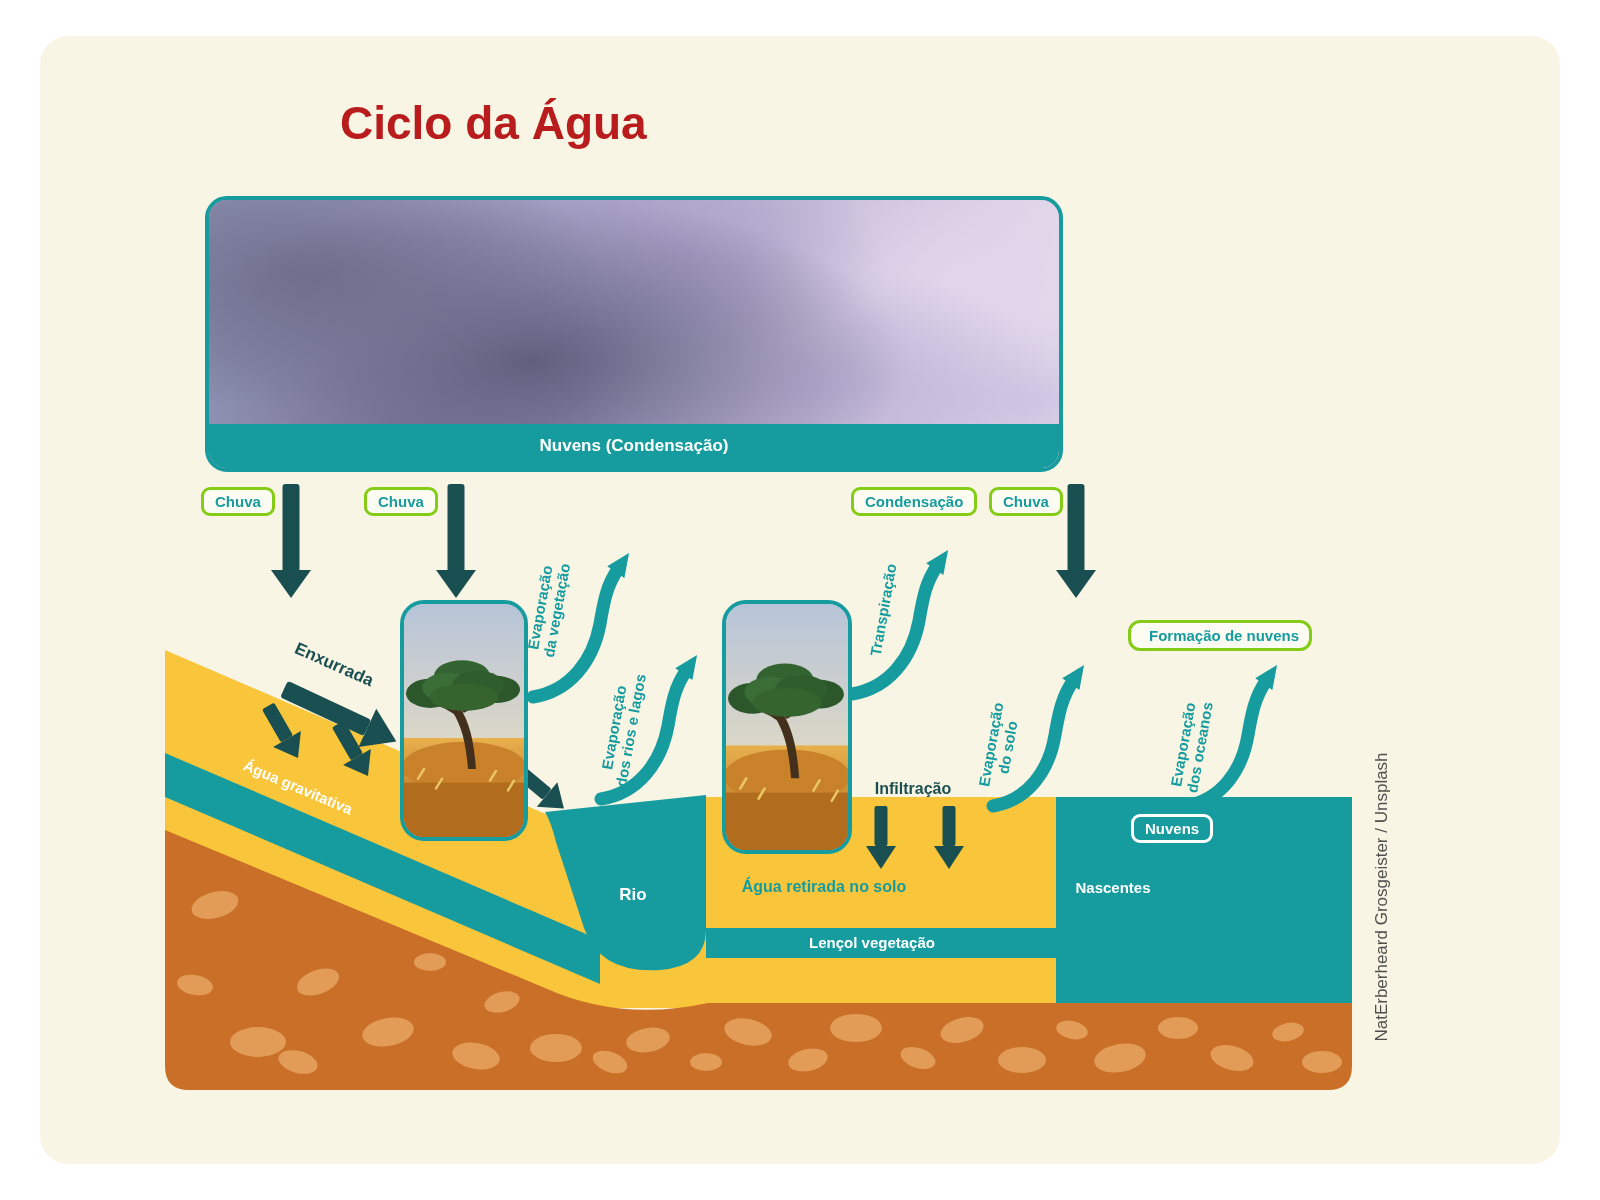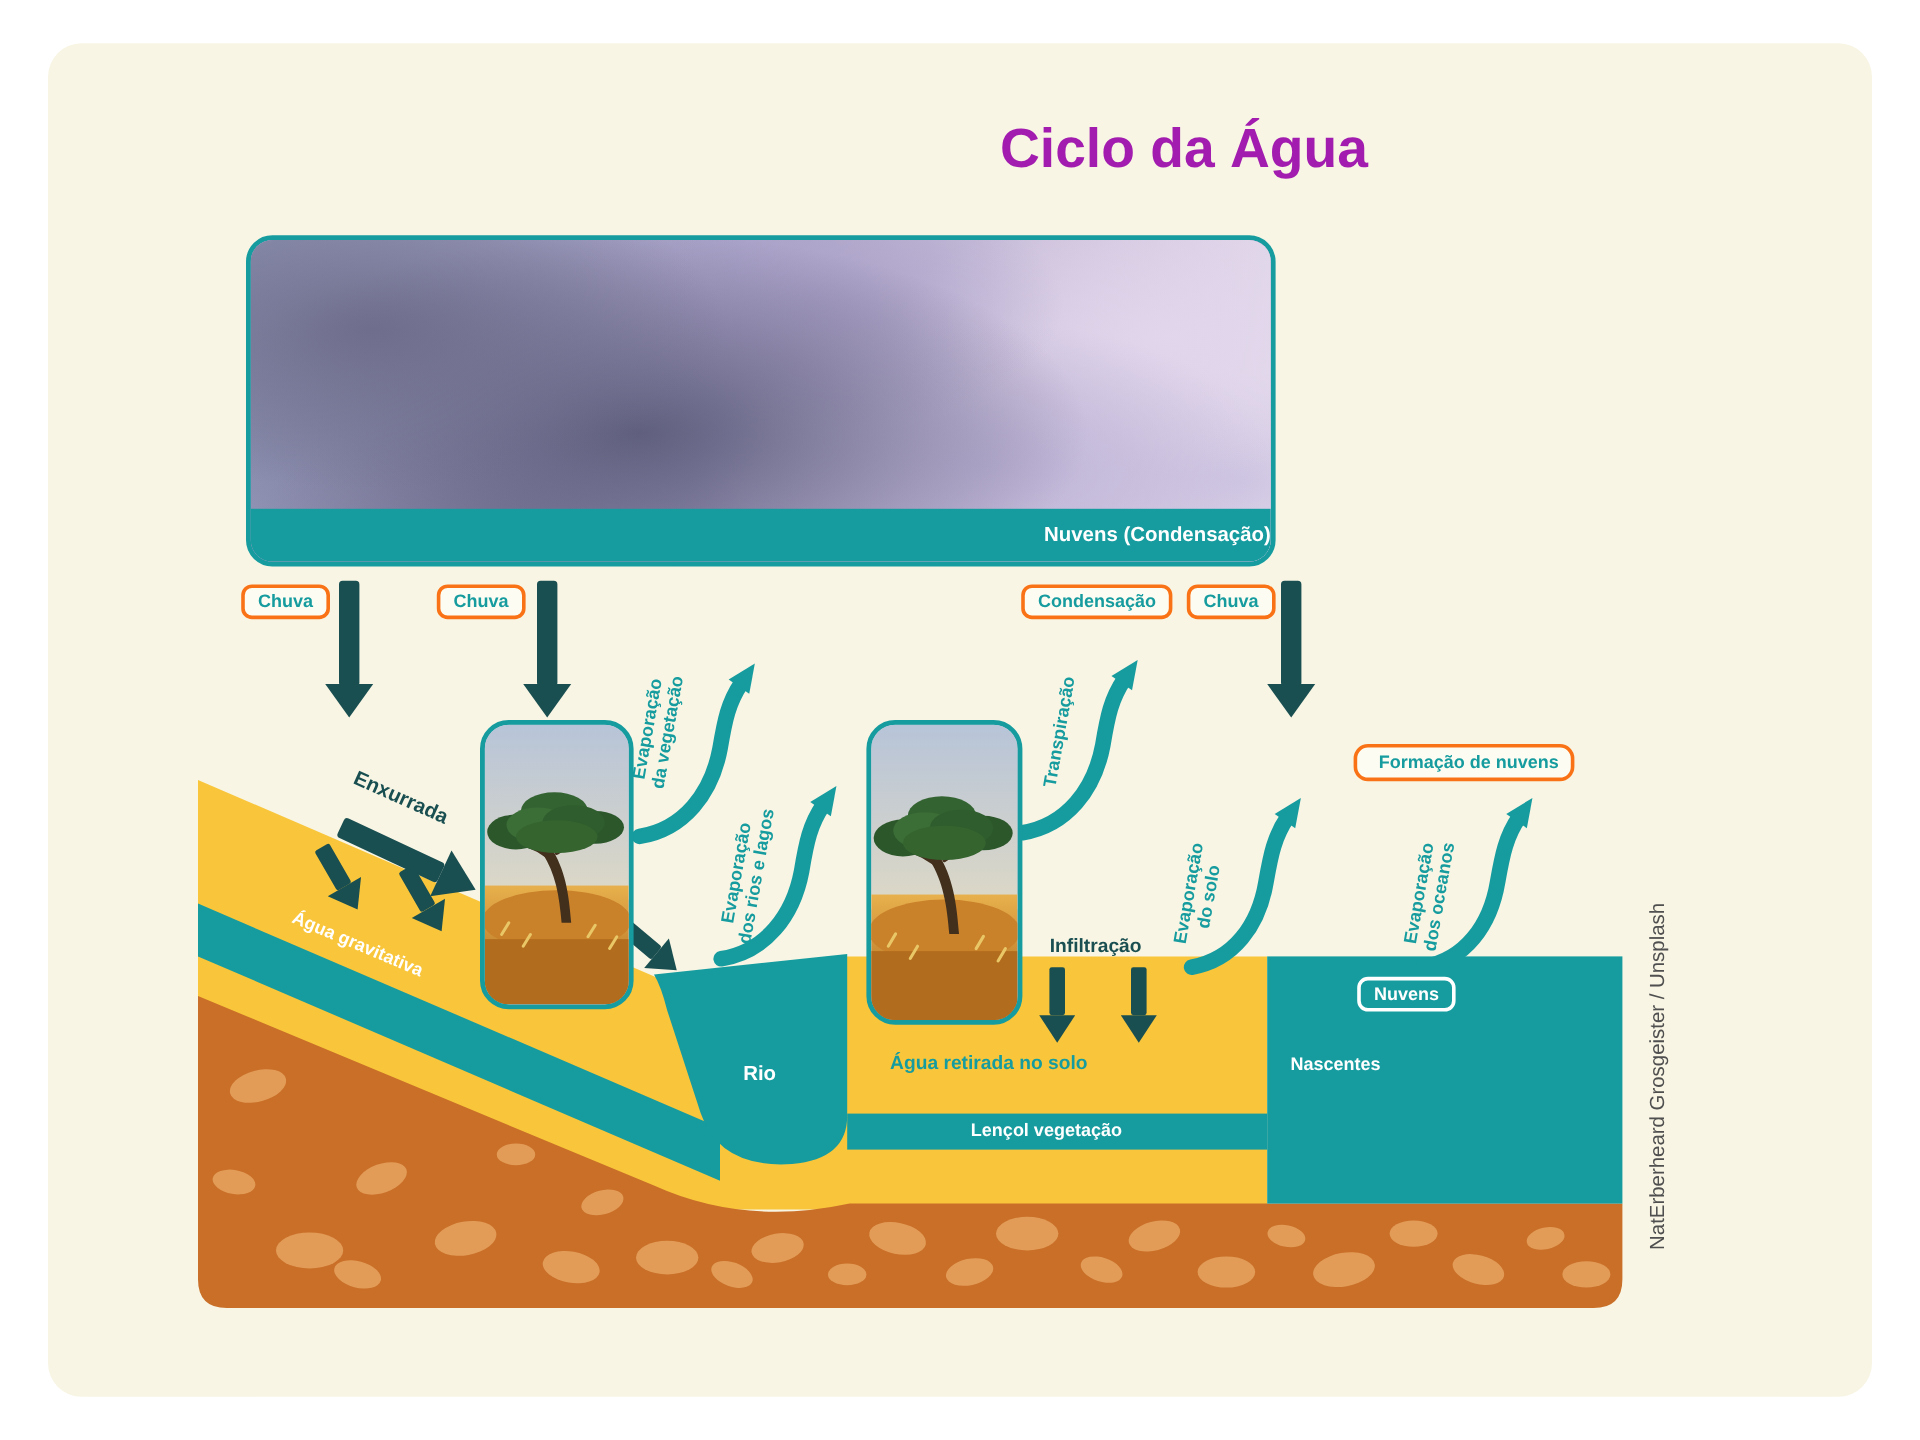--- a/index.html
+++ b/index.html
@@ -1,24 +1,24 @@
 <!DOCTYPE html>
 <html><head>
 <meta charset="utf-8">
 <style>
   html,body{margin:0;padding:0;background:#ffffff;}
   .page{position:relative;width:1600px;height:1200px;background:#ffffff;overflow:hidden;
         font-family:"Liberation Sans", sans-serif;}
   .panel{position:absolute;left:40px;top:36px;width:1520px;height:1128px;background:#f8f5e4;border-radius:28px;}
   #scene{position:absolute;left:0;top:0;z-index:1;}
-  .title{position:absolute;left:340px;top:96px;width:800px;text-align:right;
-         font-size:46px;font-weight:700;color:#a21caf;z-index:2;}
+  .title{position:absolute;left:340px;top:96px;width:800px;text-align:left;
+         font-size:46px;font-weight:700;color:#b91c1c;z-index:2;}
   .photobox{position:absolute;border:4px solid #169c9f;border-radius:22px;overflow:hidden;z-index:2;background:#9aa3c4;}
   .photobox .banner{position:absolute;left:0;right:0;bottom:0;height:44px;background:#169c9f;
-         color:#ffffff;font-weight:700;font-size:17px;text-align:right;line-height:44px;}
+         color:#ffffff;font-weight:700;font-size:17px;text-align:center;line-height:44px;}
   .photo{position:absolute;inset:0;}
   .photo-clouds{
     background-color:#9aa3c4;
     background-image:
       radial-gradient(ellipse 420px 190px at 12% 28%, rgba(109,108,138,.95), rgba(109,108,138,0) 70%),
       radial-gradient(ellipse 520px 230px at 38% 60%, rgba(88,88,118,.9), rgba(88,88,118,0) 72%),
       radial-gradient(ellipse 300px 150px at 55% 20%, rgba(170,160,200,.9), rgba(170,160,200,0) 70%),
       radial-gradient(ellipse 340px 170px at 72% 70%, rgba(188,178,214,.95), rgba(188,178,214,0) 70%),
       radial-gradient(ellipse 320px 160px at 90% 30%, rgba(225,214,236,.95), rgba(225,214,236,0) 72%),
       radial-gradient(ellipse 260px 130px at 97% 75%, rgba(205,196,226,.9), rgba(205,196,226,0) 70%),
@@ -27,21 +27,21 @@
   }
   .photo-sun{
     background-color:#8a4d12;
     background-image:
       radial-gradient(circle 24px at 52% 41%, #fffef5 0%, #fff3cf 45%, rgba(255,235,170,0) 75%),
       radial-gradient(circle 85px at 52% 41%, rgba(255,214,130,.85) 0%, rgba(250,180,80,0) 70%),
       radial-gradient(ellipse 280px 250px at 52% 52%, #f0a235 0%, #d37b1c 45%, #9c5511 78%, #6b3a0c 100%);
   }
   .treebox{position:absolute;border:4px solid #169c9f;border-radius:24px;overflow:hidden;z-index:3;background:#c3cfdd;}
   .treebox svg{display:block;width:100%;height:100%;}
-  .pill{position:absolute;z-index:4;border:3px solid #f97316;border-radius:9px;background:#fdfcf2;
+  .pill{position:absolute;z-index:4;border:3px solid #84cc16;border-radius:9px;background:#fdfcf2;
         color:#169c9f;font-weight:700;font-size:15px;padding:3px 11px;white-space:nowrap;}
   .pill-two{border-radius:12px;text-align:center;line-height:1.15;padding:4px 10px;}
   .pill-white{border-color:#ffffff;color:#ffffff;background:transparent;}
   .rlabel{position:absolute;z-index:4;color:#169c9f;font-weight:700;font-size:15px;text-align:center;
           line-height:1.12;white-space:nowrap;transform:translate(-50%,-50%) rotate(-80deg);}
   .rlabel .ln{display:block;}
   .flabel{position:absolute;z-index:4;font-weight:700;white-space:nowrap;transform:translate(-50%,-50%);}
   .dark{color:#1a4f51;}
   .white{color:#ffffff;}
   .teal{color:#169c9f;}

